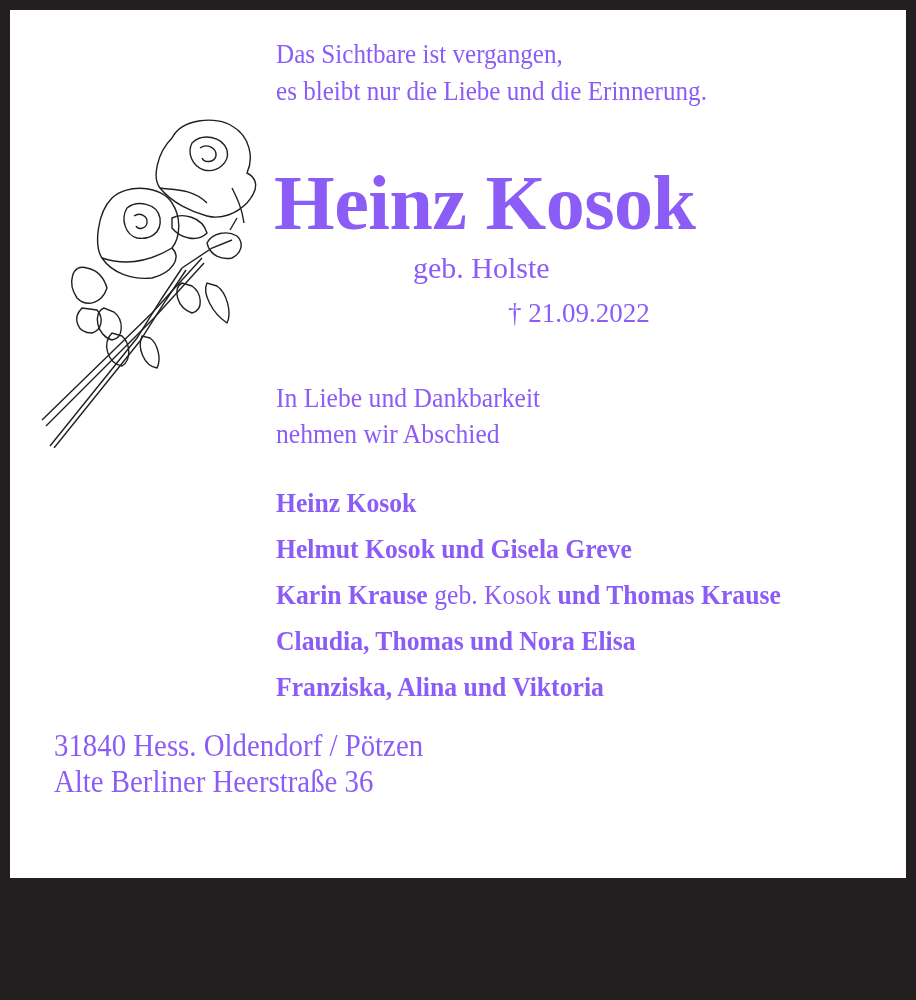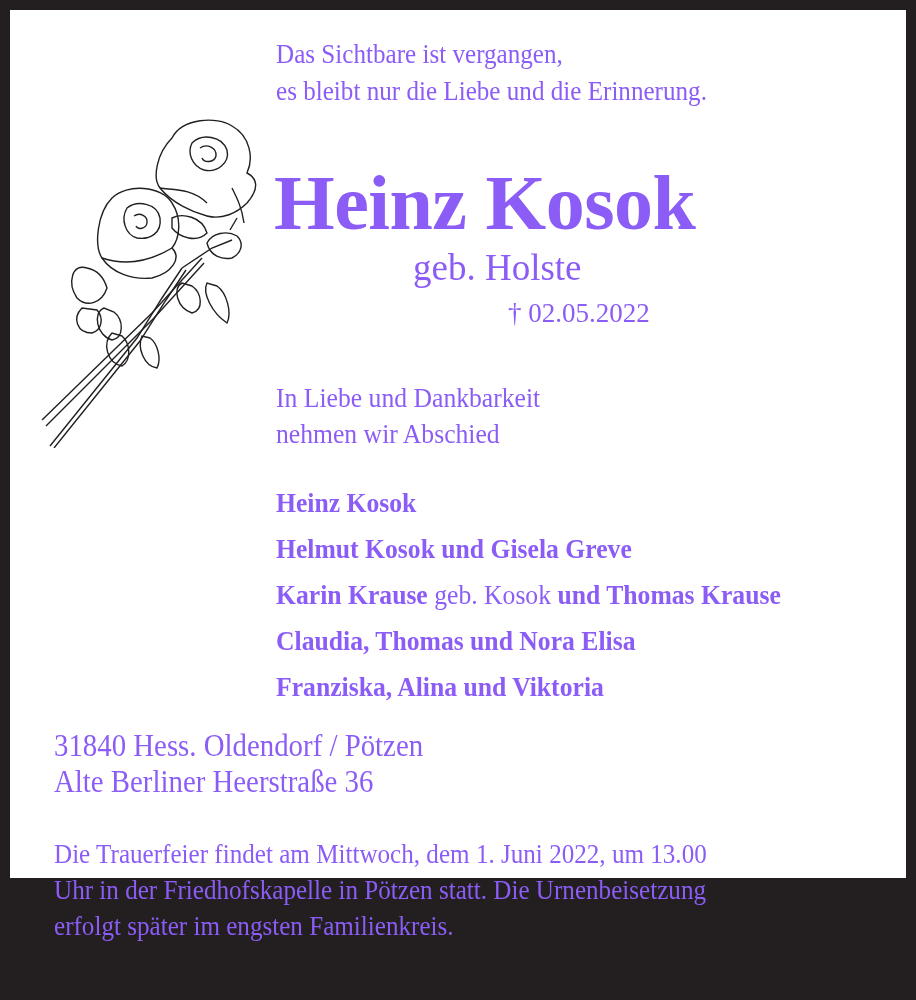--- a/index.html
+++ b/index.html
@@ -6,21 +6,21 @@
     body { width: 916px; height: 1000px; position: relative; overflow: hidden; }
     .frame {
       position: absolute; left: 10px; top: 10px; width: 896px; height: 868px;
       background: #ffffff; color: #8b5cf6;
       font-family: "Liberation Serif", "DejaVu Serif", serif;
     }
     .abs { position: absolute; white-space: nowrap; }
     .quote { left: 266px; top: 26px; font-size: 27px; line-height: 37px; }
     .quote div { transform: scaleX(0.93); transform-origin: left; }
     .name { left: 264px; top: 148px; font-size: 78px; font-weight: bold; line-height: 90px; letter-spacing: -0.5px; }
-    .maiden { left: 403px; top: 240px; font-size: 37px; line-height: 36px; }
+    .maiden { left: 403px; top: 240px; font-size: 30px; line-height: 36px; }
     .dates { left: 266px; top: 285px; font-size: 27px; line-height: 36px; }
     .dates .death { position: absolute; left: 232px; top: 0; }
     .farewell { left: 266px; top: 370px; font-size: 27px; line-height: 36px; }
     .farewell div { transform: scaleX(0.95); transform-origin: left; }
     .family { left: 266px; top: 470px; font-size: 27px; line-height: 46px; }
     .family div { transform: scaleX(0.95); transform-origin: left; }
     .family b { font-weight: bold; }
     .family .normal { font-weight: normal; }
     .address { left: 44px; top: 718px; font-size: 31px; line-height: 36px; }
     .address div { transform: scaleX(0.93); transform-origin: left; }
@@ -67,40 +67,35 @@
     <path d="M150 175 C140 180, 145 200, 160 205 C172 202, 170 185, 160 178 Z"></path>
     <path d="M175 175 C170 185, 180 205, 195 215 C200 205, 195 185, 185 178 Z"></path>
     <path d="M80 225 C70 235, 75 255, 90 258 C100 252, 98 235, 90 228 Z"></path>
     <path d="M110 228 C105 240, 112 258, 125 260 C130 250, 125 235, 118 230 Z"></path>
   </svg>
 
   <div class="abs name">Heinz Kosok</div>
   <div class="abs maiden">geb. Holste</div>
 
   <div class="abs dates">
-    <span class="death">† 02.05.2022</span>
+    <span class="death">† 21.09.2022</span>
   </div>
 
   <div class="abs farewell">
     <div>In Liebe und Dankbarkeit</div>
     <div>nehmen wir Abschied</div>
   </div>
 
   <div class="abs family">
     <div><b>Heinz Kosok</b></div>
     <div><b>Helmut Kosok und Gisela Greve</b></div>
     <div><b>Karin Krause</b><span class="normal" style="white-space:pre"> geb. Kosok </span><b>und Thomas Krause</b></div>
     <div><b>Claudia, Thomas und Nora Elisa</b></div>
     <div><b>Franziska, Alina und Viktoria</b></div>
   </div>
 
   <div class="abs address">
     <div>31840 Hess. Oldendorf / Pötzen</div>
     <div>Alte Berliner Heerstraße 36</div>
   </div>
 
-  <div class="abs ceremony">
-    <div>Die Trauerfeier findet am Mittwoch, dem 1. Juni 2022, um 13.00</div>
-    <div>Uhr in der Friedhofskapelle in Pötzen statt. Die Urnenbeisetzung</div>
-    <div>erfolgt später im engsten Familienkreis.</div>
-  </div>
 
 </div>
 
 </body></html>

